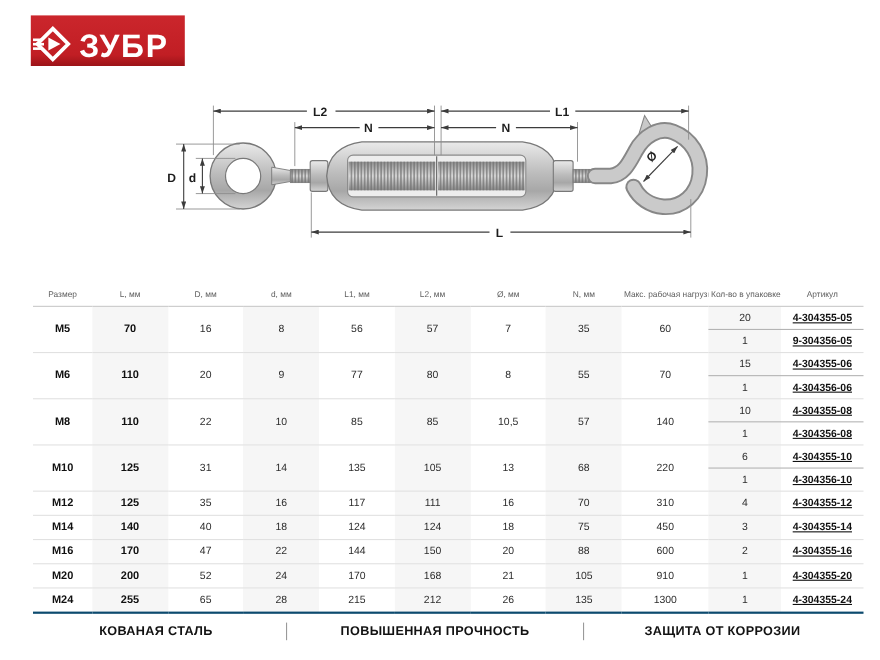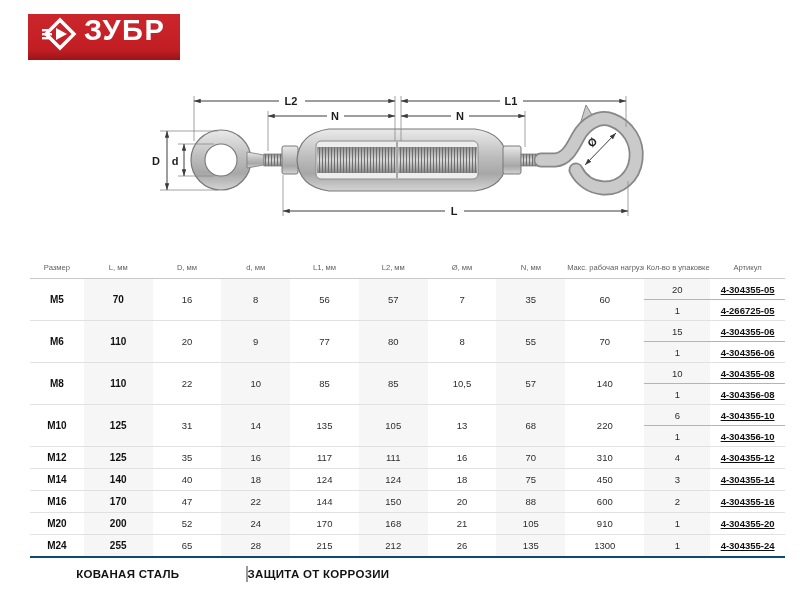--- a/index.html
+++ b/index.html
@@ -1,22 +1,22 @@
 <!DOCTYPE html>
 <html><head>
 <meta charset="utf-8">
 <style>
   html,body{margin:0;padding:0;}
   body{width:800px;height:600px;background:#fff;font-family:"Liberation Sans",sans-serif;position:relative;overflow:hidden;}
   .page{position:absolute;inset:0;background:#fff;}
 
   
-  .logo{position:absolute;left:28px;top:14px;width:152px;height:46px;
+  .logo{position:absolute;left:28px;top:14px;width:140px;height:46px;
         background:linear-gradient(#cb262c,#c11e24 78%,#9c1318);
-        display:flex;align-items:flex-start;padding-left:12px;box-sizing:border-box;}
+        display:flex;align-items:flex-end;padding-left:0;box-sizing:border-box;}
   .logo-text{color:#fff;font-weight:bold;font-size:29px;letter-spacing:1.5px;transform:scaleY(1.02);margin-left:4px;}
   .title{position:absolute;left:190px;top:17px;font-size:12.5px;font-weight:bold;color:#161616;
          letter-spacing:.2px;line-height:1.55;}
 
   
   .drawing{position:absolute;left:138px;top:83px;width:530px;height:155px;}
   .dim-label{font-size:11px;font-weight:600;fill:#1d1d1d;}
 
   
   .spec{position:absolute;left:30px;top:256px;width:755px;border-collapse:collapse;table-layout:fixed;
@@ -25,21 +25,21 @@
            border-bottom:1px solid #c9c9c9;white-space:nowrap;overflow:hidden;}
   .spec td{font-size:9.5px;color:#2d2d2d;text-align:center;height:20px;padding:0 2px;}
   .spec tr.single td{height:21px;}
   .spec td.shade{background:#f6f6f6;}
   .spec tr.group-start td{border-top:1px solid #e1e1e1;}
   .spec td.col-size,.spec td.col-l{font-weight:bold;font-size:10px;color:#101010;}
   .spec td.col-art{font-weight:bold;font-size:9.5px;color:#101010;text-decoration:underline;}
   .spec tr.sub-row td{border-top:1px solid #b4b4b4;}
 
   
-  .footer{position:absolute;left:10px;top:566px;width:760px;display:flex;align-items:center;}
+  .footer{position:absolute;left:24px;top:566px;width:760px;display:flex;align-items:center;}
   .footer .feat{font-size:11.5px;font-weight:bold;color:#121212;letter-spacing:.3px;text-align:center;}
   .footer .feat:nth-child(1){flex:0 0 31%;}
   .footer .feat:nth-child(3){flex:0 0 35.5%;}
   .footer .feat:nth-child(5){flex:0 0 33%;}
   .footer .sep{width:1px;height:16px;background:#9a9a9a;}
 </style>
 </head>
 <body>
 
 <div class="page">
@@ -187,21 +187,21 @@
           <td rowspan="2" class="">56</td>
           <td rowspan="2" class="shade">57</td>
           <td rowspan="2" class="">7</td>
           <td rowspan="2" class="shade">35</td>
           <td rowspan="2" class="">60</td>
           <td class="shade">20</td>
           <td class="col-art">4-304355-05</td>
         </tr>
         <tr class="sub-row">
           <td class="shade">1</td>
-          <td class="col-art">4-266725-05</td>
+          <td class="col-art">9-304356-05</td>
         </tr>
         <tr class="group-start">
           <td rowspan="2" class="col-size">М6</td>
           <td rowspan="2" class="shade col-l">110</td>
           <td rowspan="2" class="">20</td>
           <td rowspan="2" class="shade">9</td>
           <td rowspan="2" class="">77</td>
           <td rowspan="2" class="shade">80</td>
           <td rowspan="2" class="">8</td>
           <td rowspan="2" class="shade">55</td>
@@ -311,17 +311,18 @@
           <td rowspan="1" class="">1300</td>
           <td class="shade">1</td>
           <td class="col-art">4-304355-24</td>
         </tr>
       </tbody>
   </table>
 
   <div class="footer" id="footer-bar">
       <div class="feat">КОВАНАЯ СТАЛЬ</div>
       <div class="sep"></div>
+      <div class="feat">ПОВЫШЕННАЯ ПРОЧНОСТЬ</div>
       <div class="sep"></div>
       <div class="feat">ЗАЩИТА ОТ КОРРОЗИИ</div>
     </div>
 
 </div>
 
 </body></html>

